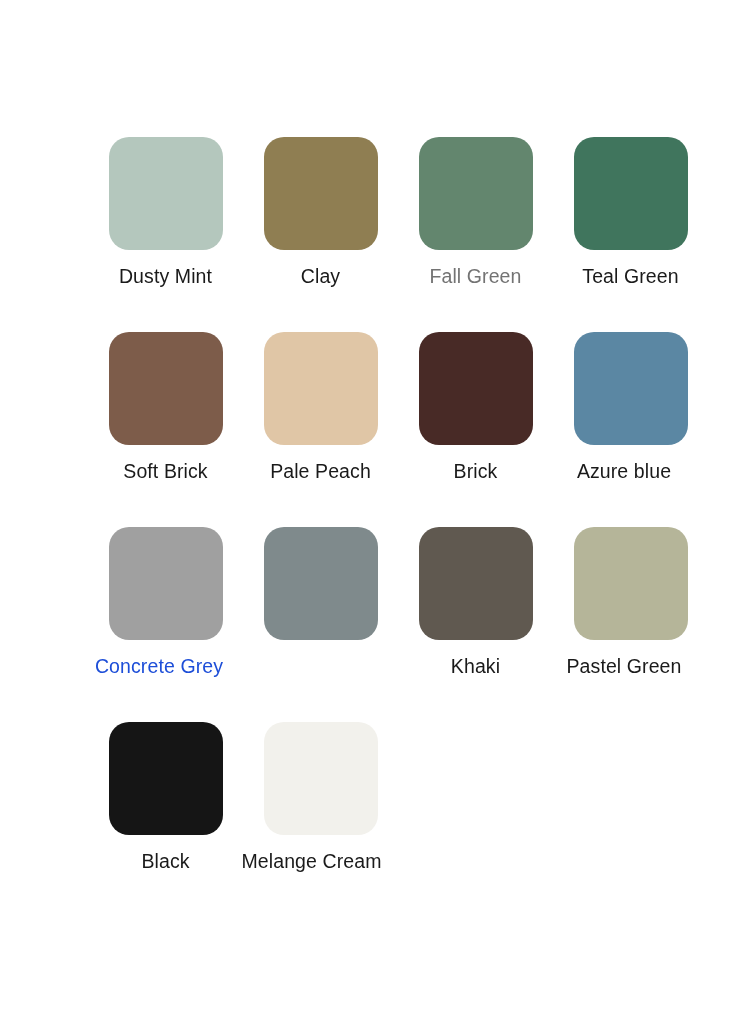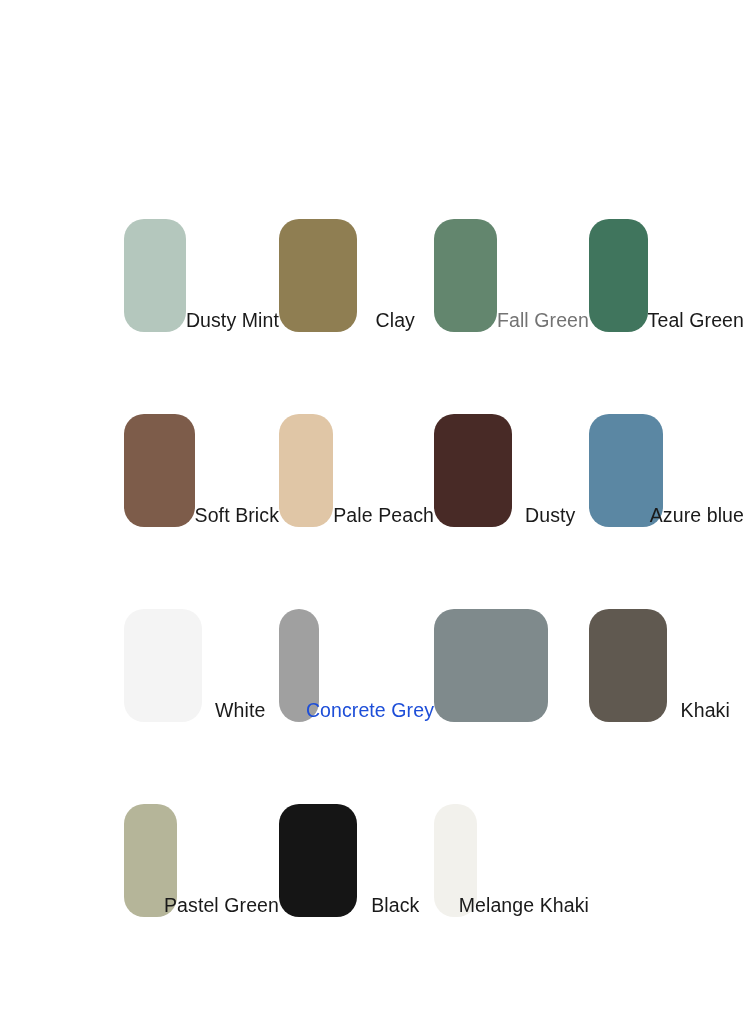--- a/index.html
+++ b/index.html
@@ -27,23 +27,22 @@
     width: 580px;
     display: grid;
     grid-template-columns: repeat(4, 155px);
     grid-template-rows: repeat(4, 195px);
     column-gap: 0px;
     row-gap: 0px;
   }
   .swatch-cell {
     width: 155px;
     display: flex;
-    flex-direction: row;
-    align-items: flex-end;
-    margin-left: 36px;
+    flex-direction: column;
+    align-items: center;
   }
   .swatch-chip {
     width: 114px;
     height: 113px;
     border-radius: 20px;
     display: block;
   }
   .swatch-label {
     display: block;
     width: 114px;
@@ -98,33 +97,29 @@
       <span class="swatch-label" style="color: rgb(26, 26, 26);">Soft Brick</span>
     </div>
 
     <div class="swatch-cell">
       <span class="swatch-chip" style="background-color: rgb(224, 198, 166);"></span>
       <span class="swatch-label" style="color: rgb(26, 26, 26);">Pale Peach</span>
     </div>
 
     <div class="swatch-cell">
       <span class="swatch-chip" style="background-color: rgb(72, 42, 38);"></span>
-      <span class="swatch-label" style="color: rgb(26, 26, 26);">Dusty</span>
+      <span class="swatch-label" style="color: rgb(26, 26, 26);">Brick</span>
     </div>
 
     <div class="swatch-cell wide-label-sm">
       <span class="swatch-chip" style="background-color: rgb(91, 135, 163);"></span>
       <span class="swatch-label" style="color: rgb(26, 26, 26);">Azure blue</span>
     </div>
 
 
-    <div class="swatch-cell">
-      <span class="swatch-chip" style="background-color: rgb(244, 244, 244);"></span>
-      <span class="swatch-label" style="color: rgb(26, 26, 26);">White</span>
-    </div>
 
     <div class="swatch-cell wide-label-sm">
       <span class="swatch-chip" style="background-color: rgb(160, 160, 160);"></span>
       <span class="swatch-label" style="color: #1d4ed8;">Concrete Grey</span>
     </div>
 
     <div class="swatch-cell wide-label-sm">
       <span class="swatch-chip" style="background-color: rgb(127, 138, 140);"></span>
     </div>
 
@@ -138,17 +133,17 @@
       <span class="swatch-label" style="color: rgb(26, 26, 26);">Pastel Green</span>
     </div>
 
     <div class="swatch-cell">
       <span class="swatch-chip" style="background-color: rgb(21, 21, 21);"></span>
       <span class="swatch-label" style="color: rgb(26, 26, 26);">Black</span>
     </div>
 
     <div class="swatch-cell wide-label">
       <span class="swatch-chip" style="background-color: rgb(242, 241, 236);"></span>
-      <span class="swatch-label" style="color: rgb(26, 26, 26);">Melange Khaki</span>
+      <span class="swatch-label" style="color: rgb(26, 26, 26);">Melange Cream</span>
     </div>
 
   </div>
 </div>
 
 </body></html>

